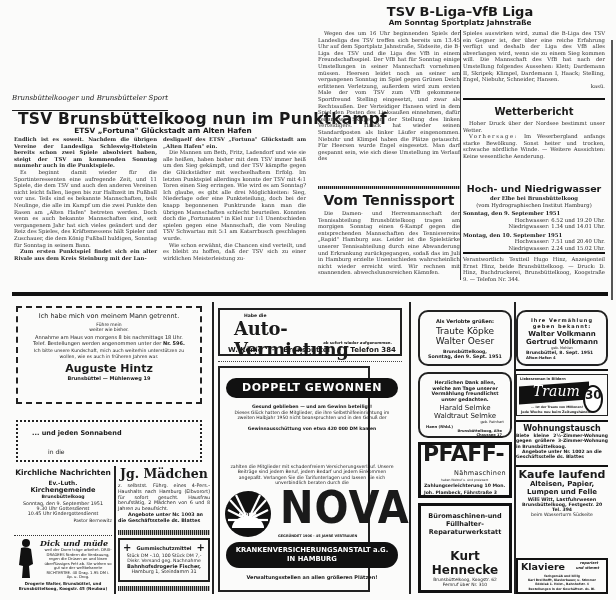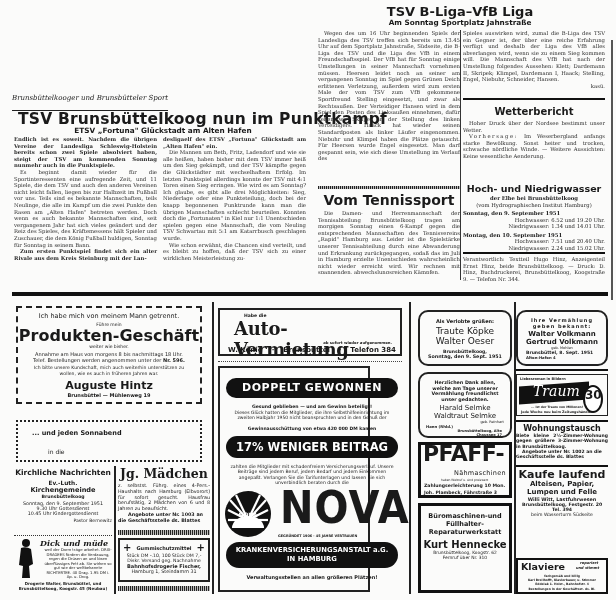--- a/index.html
+++ b/index.html
@@ -78,21 +78,20 @@
 </div>
 
 <div class="vrule" style="left:460px;top:30px;height:250px"></div>
 <div class="vrule" style="left:611px;top:40px;height:260px;width:2px;background:#555"></div>
 
 <div class="rule-thick" style="left:12px;top:292px;width:596px;height:4px"></div>
 
 <div class="abs dashed-box center" style="left:16px;top:306px;width:186px;height:98px;font-family:'DejaVu Sans',sans-serif">
   <div style="font-size:6.5px;margin-top:4px">Ich habe mich von meinem Mann getrennt.</div>
   <div style="font-size:4.5px;margin-top:2px">Führe mein</div>
-  <div class="bold" style="font-size:16px;line-height:17px">Produkten-Geschäft</div>
   <div style="font-size:4.5px">weiter wie bisher.</div>
   <div style="font-size:5px;margin-top:2px">Annahme am Haus von morgens 8 bis nachmittags 18 Uhr.</div>
   <div style="font-size:5px"><span>Telef. Bestellungen werden angenommen unter der</span> <b>Nr. 596.</b></div>
   <div style="font-size:4.6px;line-height:5.5px;margin:2px 8px 0">Ich bitte unsere Kundschaft, mich auch weiterhin unterstützen zu wollen, wie es auch in früheren Jahren war.</div>
   <div class="bold" style="font-size:11px;margin-top:3px">Auguste Hintz</div>
   <div class="bold" style="font-size:5px">Brunsbüttel — Mühlenweg 19</div>
 </div>
 
 <div class="abs" style="left:16px;top:420px;width:186px;height:42px;border:2px dotted #222;border-style:dotted;font-family:'DejaVu Sans',sans-serif">
   <div class="abs bold" style="left:14px;top:7px;font-size:6.5px">... und jeden Sonnabend</div>
@@ -155,21 +154,20 @@
       <span>Telefon 384</span>
   </div>
 </div>
 <div class="rule-thin" style="left:218px;top:361px;width:184px;background:none;border-top:1px dotted #444"></div>
 
 <div class="abs" style="left:218px;top:366px;width:152px;height:226px;border:2px solid #222;font-family:'DejaVu Sans',sans-serif">
   <div class="abs pill" style="left:6px;top:10px;width:172px;height:20px;line-height:20px;font-size:11px;letter-spacing:0.5px">DOPPELT GEWONNEN</div>
   <div class="abs bold center" style="left:6px;top:36px;width:172px;font-size:4.6px">Gesund geblieben — und am Gewinn beteiligt!</div>
   <div class="abs center" style="left:8px;top:42px;width:168px;font-size:4.5px;line-height:5.2px">Dieses Glück hatten die Mitglieder, die ihre Selbsthilfeeinrichtung im zweiten Halbjahr 1950 nicht beanspruchten und in den Genuß der</div>
   <div class="abs bold center" style="left:8px;top:58px;width:168px;font-size:4.5px">Gewinnausschüttung von etwa 420 000 DM kamen</div>
-  <div class="abs pill" style="left:6px;top:68px;width:172px;height:22px;line-height:22px;font-size:11.5px">17% WENIGER BEITRAG</div>
   <div class="abs center" style="left:10px;top:96px;width:164px;font-size:4.6px;line-height:5.3px">zahlten die Mitglieder mit schadenfreiem Versicherungsverlauf. Unsere Beiträge sind jedem Beruf, jedem Bedarf und jedem Einkommen angepaßt. Verlangen Sie die Tarifunterlagen und lassen Sie sich unverbindlich beraten durch die</div>
   <svg class="abs" style="left:4px;top:122px" width="48" height="48" viewBox="0 0 48 48">
     <circle cx="24" cy="24" r="23" fill="#111"></circle>
     <g stroke="#fff" stroke-width="2.2">
       <line x1="24" y1="30" x2="6" y2="10"></line>
         <line x1="24" y1="30" x2="4" y2="20"></line>
         <line x1="24" y1="30" x2="12" y2="5"></line>
         <line x1="24" y1="30" x2="4" y2="30"></line>
       <line x1="24" y1="30" x2="42" y2="10"></line>
         <line x1="24" y1="30" x2="44" y2="20"></line>
@@ -250,21 +248,21 @@
   <div class="abs" style="right:3px;top:24px;font-size:6.5px;letter-spacing:0.3px">Nähmaschinen</div>
   <div class="abs" style="left:20px;top:33px;font-size:3px">haben Weltruf u. sind preiswert</div>
   <div class="abs bold" style="left:3px;top:38px;font-size:4.6px">Zahlungserleichterung 10 Mon.</div>
   <div class="abs bold" style="left:3px;top:45px;font-size:4.6px">Joh. Plambeck, Fährstraße 3</div>
 </div>
 
 <div class="abs sans center" style="left:418px;top:503px;width:94px;height:90px;border:3px solid #111">
   <div class="bold" style="font-size:6.5px;margin-top:6px">Büromaschinen-und</div>
   <div class="bold" style="font-size:6.5px">Füllhalter-</div>
   <div class="bold" style="font-size:6.5px">Reparaturwerkstatt</div>
-  <div class="bold" style="font-size:10px;margin-top:3px">Kurt Hennecke</div>
+  <div class="bold" style="font-size:12px;margin-top:13px">Kurt Hennecke</div>
   <div style="font-size:4.4px">Brunsbüttelkoog, Koogstr. 62</div>
   <div style="font-size:4.4px">Fernruf über Nr. 310</div>
 </div>
 
 <div class="abs sans" style="left:516px;top:558px;width:92px;height:36px;border:2px solid #111">
   <div class="abs bold" style="left:3px;top:1px;font-size:9.5px">Klaviere</div>
   <div class="abs bold" style="left:62px;top:1px;font-size:3.6px;font-style:italic">repariert</div>
   <div class="abs bold" style="left:58px;top:6px;font-size:3.6px;font-style:italic">und stimmt</div>
   <div class="abs bold center" style="left:0;top:14px;width:88px;font-size:3px">fachgemäß und billig</div>
   <div class="abs bold center" style="left:0;top:18px;width:88px;font-size:3px">Karl Breilhofft, Klavierbauer, u. Stimmer</div>

